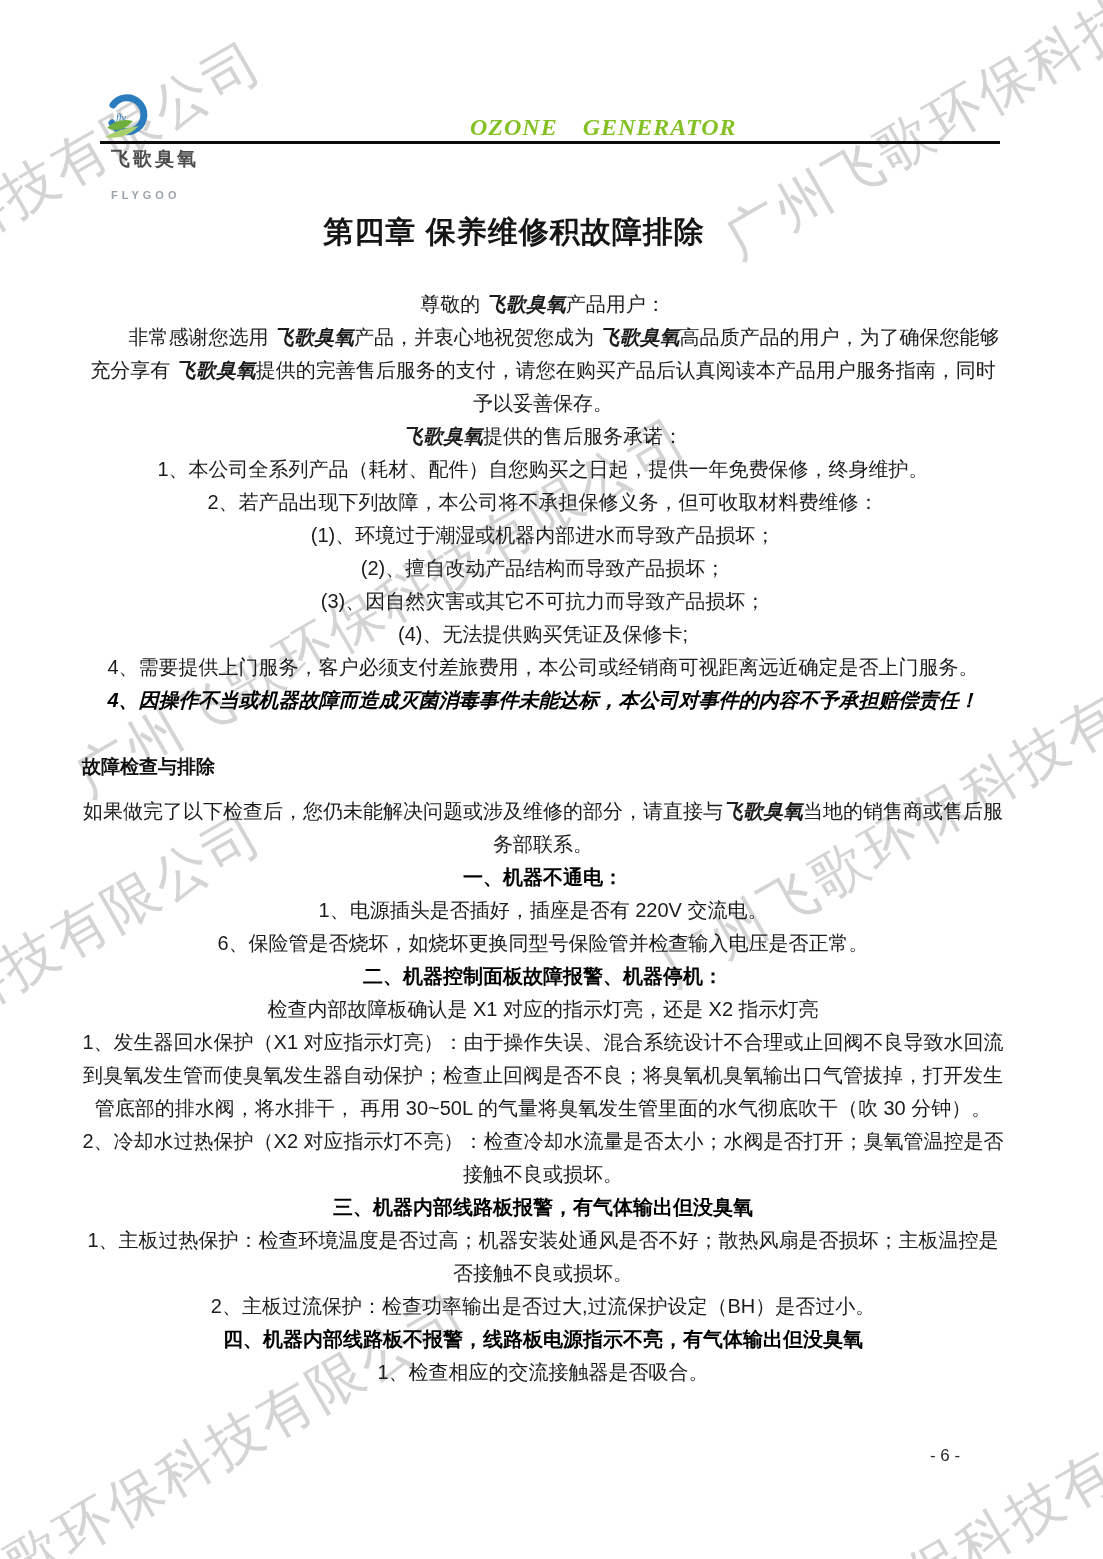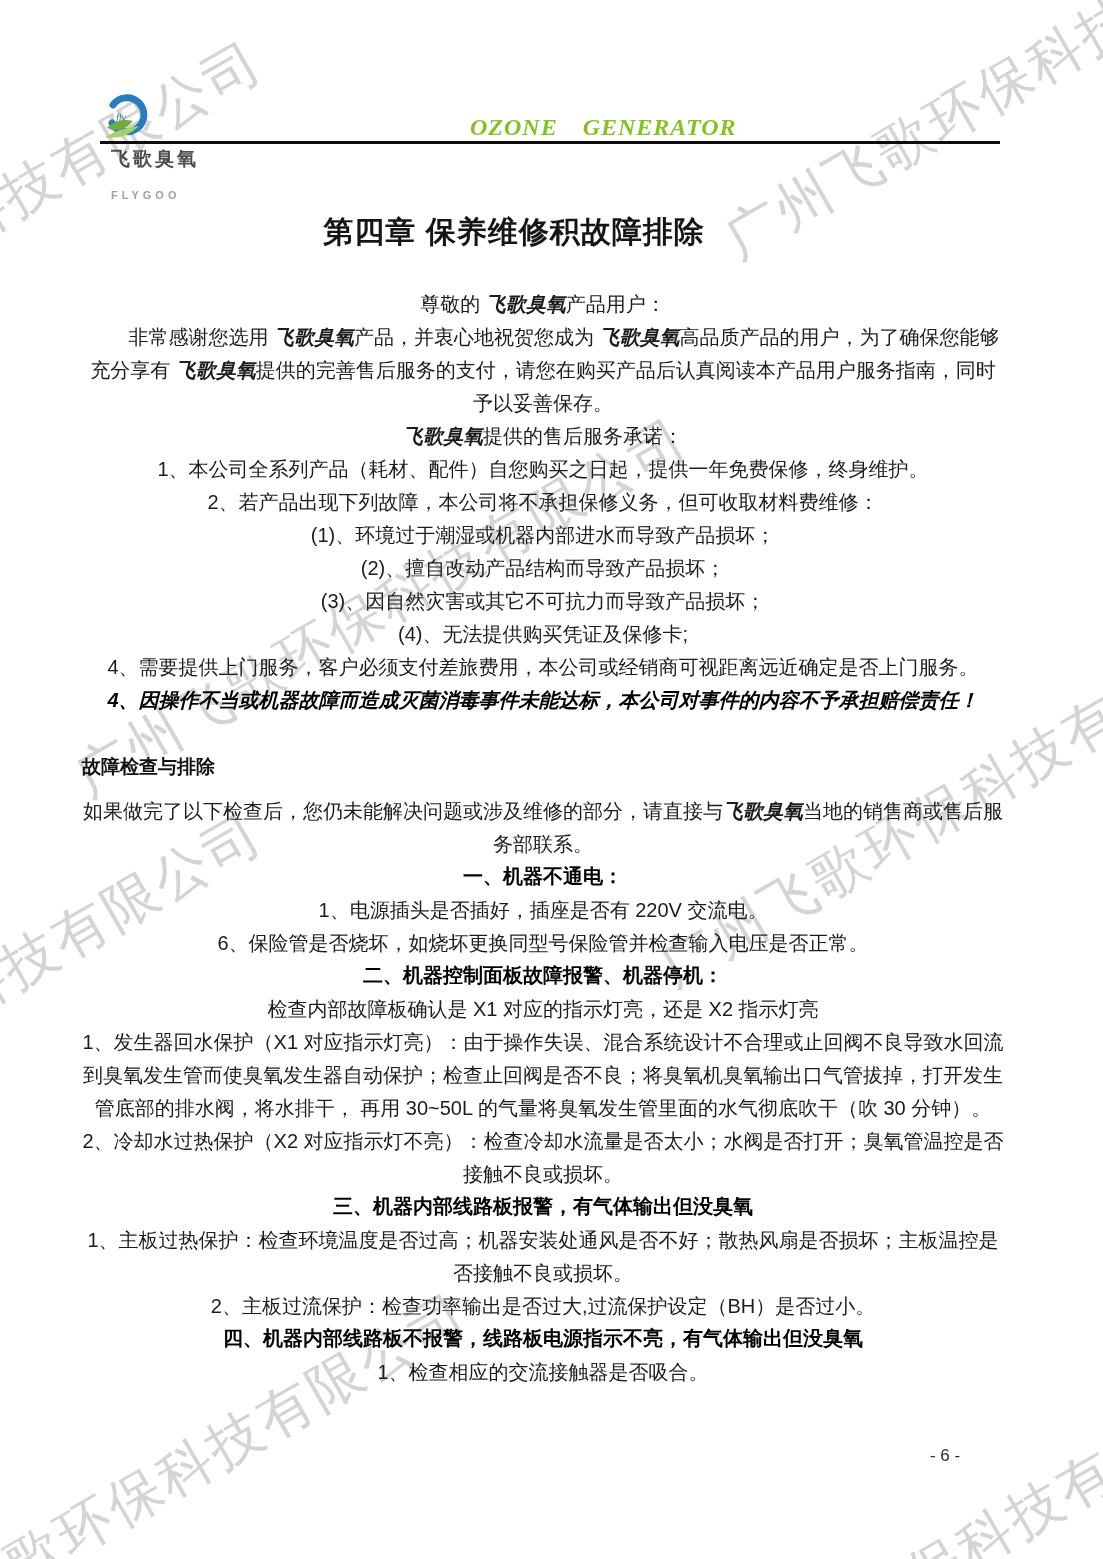--- a/index.html
+++ b/index.html
@@ -40,21 +40,21 @@
   .rule{position:absolute;left:100px;top:141px;width:900px;height:3px;background:#0d0d0d;}
   
   .chapter-title{
     position:absolute;left:0;top:212px;width:1028px;z-index:2;
     margin:0;text-align:center;
     font-size:30px;font-weight:600;color:#151515;letter-spacing:1px;
   }
   
   .content{position:absolute;left:82px;top:288px;width:922px;z-index:2;}
   .content p{margin:0;font-size:20px;line-height:33px;text-align:center;}
-  .content p.boldline{font-weight:bold;color:#000;font-family:Liberation Mono, monospace;}
+  .content p.boldline{font-weight:bold;color:#000;}
   .content p.bi{font-weight:bold;font-style:italic;color:#000;}
   .content p.indent{text-indent:2.1em;}
   .content .brand{font-weight:bold;font-style:italic;}
   .content .h2{
     font-size:19px;font-weight:700;color:#111;
     line-height:40px;margin:30px 0 8px 0;
   }
   
   .footer{
     position:absolute;left:905px;top:1446px;width:80px;z-index:2;

